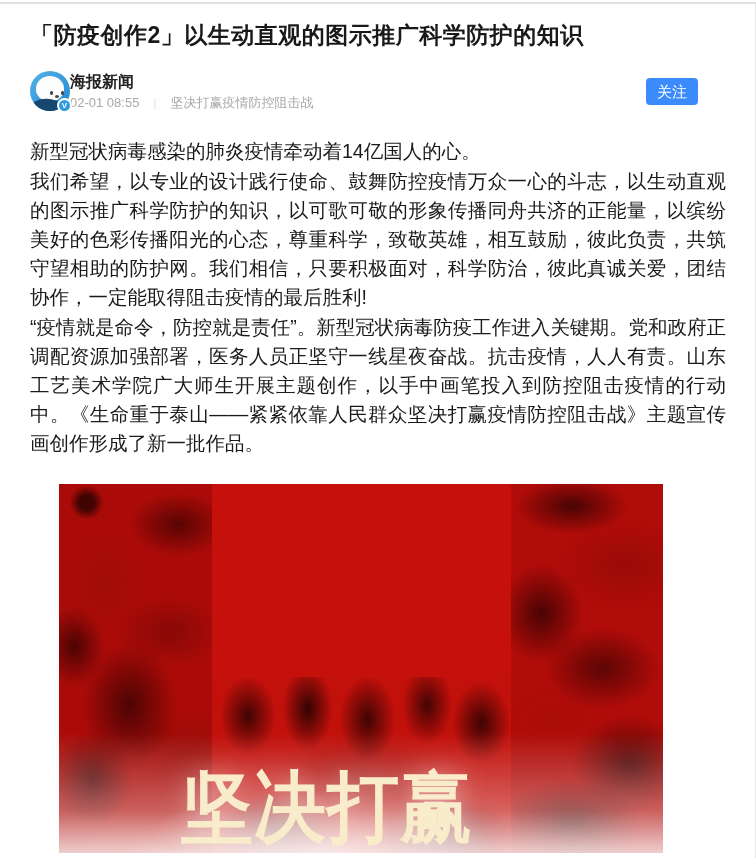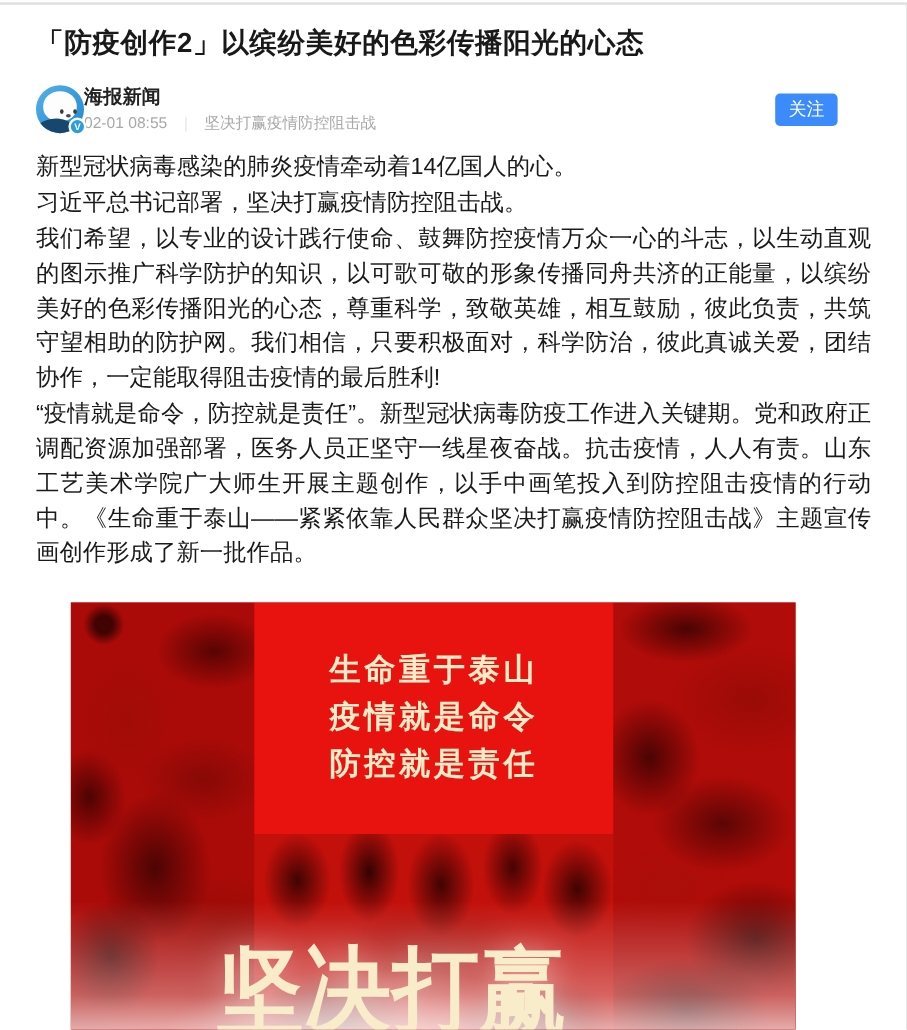--- a/index.html
+++ b/index.html
@@ -50,21 +50,21 @@
   .author-meta { margin-top: 5px; font-size: 13px; color: #a8a8a8; line-height: 14px; }
   .meta-sep { color: #dcdcdc; margin: 0 6px; font-size: 12px; }
 
   .follow {
     margin-left: auto; margin-right: 28px;
     width: 52px; height: 27px; border: none; border-radius: 4px;
     background: #3b8bfc; color: #ffffff; font-size: 15px;
     font-family: inherit; cursor: pointer; line-height: 27px; text-align: center; padding: 0;
   }
 
-  .article { margin-top: 14px; }
+  .article { margin-top: 26px; }
   .article p {
     font-size: 19.5px; line-height: 29px; color: #1a1a1a;
     text-align: justify; margin-bottom: 1px; font-weight: 400;
   }
 
   .poster {
     position: relative; margin-top: 26px; margin-left: 29px;
     width: 604px; height: 369px; overflow: hidden;
     background: #c5100c; cursor: pointer;
   }
@@ -128,21 +128,21 @@
   }
 </style>
 </head>
 <body>
 
 <div class="top-rule"></div>
 <div class="right-rule"></div>
 
 <div class="page">
 
-  <h1 class="title">「防疫创作2」以缤纷美好的色彩传播阳光的心态</h1>
+  <h1 class="title">「防疫创作2」以生动直观的图示推广科学防护的知识</h1>
 
   <div class="author-row">
     <div class="avatar">
       <div class="avatar-clip">
         <div class="seal-head">
           <span class="seal-eye l"></span>
           <span class="seal-eye r"></span>
           <span class="seal-nose"></span>
         </div>
         <div class="seal-body"></div>
@@ -157,34 +157,28 @@
         <span class="meta-sep">｜</span>
         <span>坚决打赢疫情防控阻击战</span>
       </div>
     </div>
 
     <button class="follow">关注</button>
   </div>
 
   <div class="article">
     <p>新型冠状病毒感染的肺炎疫情牵动着14亿国人的心。</p>
-    <p>习近平总书记部署，坚决打赢疫情防控阻击战。</p>
     <p>我们希望，以专业的设计践行使命、鼓舞防控疫情万众一心的斗志，以生动直观的图示推广科学防护的知识，以可歌可敬的形象传播同舟共济的正能量，以缤纷美好的色彩传播阳光的心态，尊重科学，致敬英雄，相互鼓励，彼此负责，共筑守望相助的防护网。我们相信，只要积极面对，科学防治，彼此真诚关爱，团结协作，一定能取得阻击疫情的最后胜利!</p>
     <p>“疫情就是命令，防控就是责任”。新型冠状病毒防疫工作进入关键期。党和政府正调配资源加强部署，医务人员正坚守一线星夜奋战。抗击疫情，人人有责。山东工艺美术学院广大师生开展主题创作，以手中画笔投入到防控阻击疫情的行动中。《生命重于泰山——紧紧依靠人民群众坚决打赢疫情防控阻击战》主题宣传画创作形成了新一批作品。</p>
   </div>
 
   <div class="poster">
     <div class="collage left"></div>
     <div class="collage right"></div>
     <div class="collage bottom"></div>
 
-    <div class="panel">
-      <div class="slogan-line">生命重于泰山</div>
-      <div class="slogan-line">疫情就是命令</div>
-      <div class="slogan-line">防控就是责任</div>
-    </div>
 
     <div class="glow"></div>
     <div class="headline">坚决打赢</div>
 
   </div>
 
 </div>
 
 </body></html>

